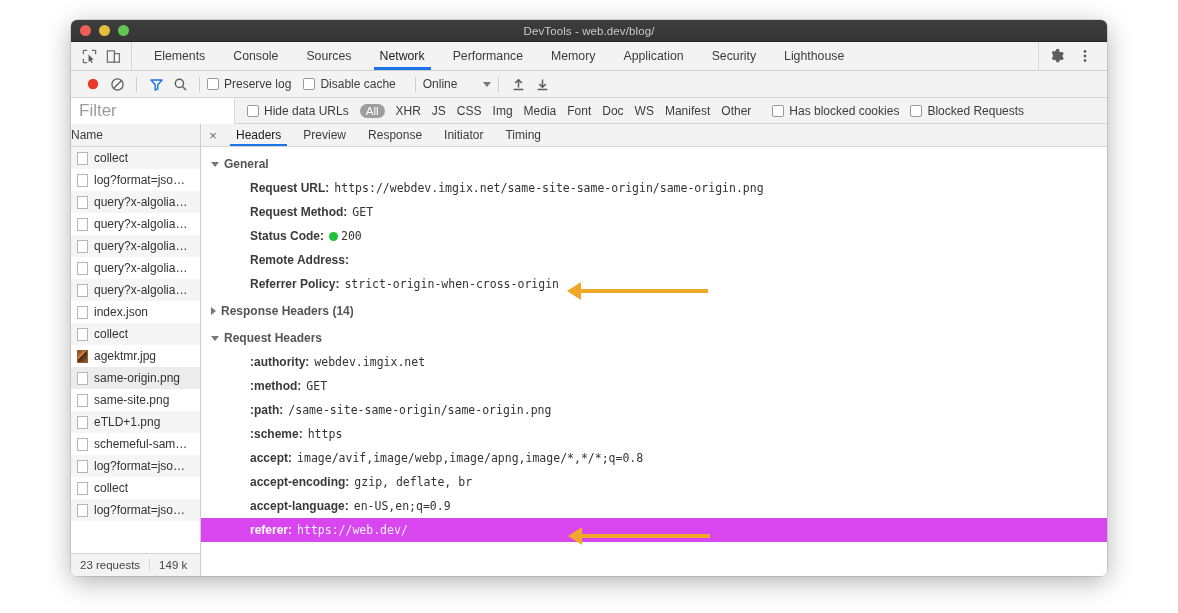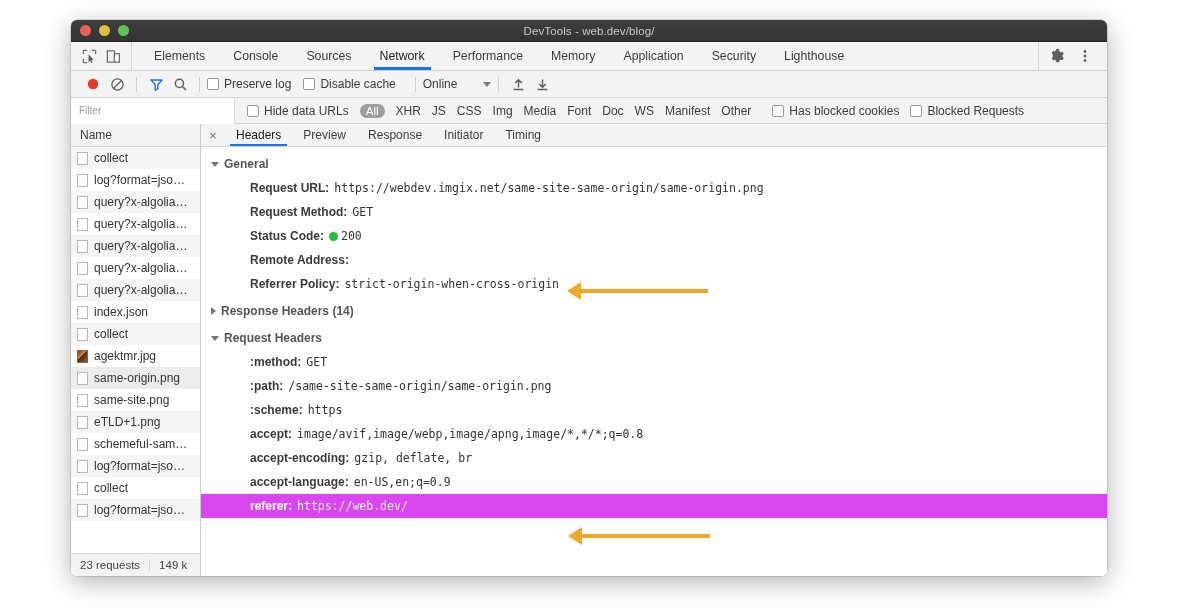--- a/index.html
+++ b/index.html
@@ -113,21 +113,21 @@
     height: 26px; flex: 0 0 26px;
     background: #f3f3f3;
     border-bottom: 1px solid #d4d4d4;
     display: flex; align-items: center;
     font-size: 12px; color: #3c3c3c;
   }
   .filter-input {
     width: 164px; height: 26px;
     background: #fff;
     border: none; border-right: 1px solid #d9d9d9;
-    padding: 0 8px; font-size: 10px;
+    padding: 0 8px; font-size: 17px;
     color: #333; font-family: "Liberation Sans", sans-serif;
     outline: none;
   }
   .filter-input::placeholder { color: #9b9b9b; }
   .ftypes { display: flex; gap: 11px; padding-left: 12px; }
   .ftype { white-space: nowrap; color: #3c3c3c; }
   .ftype.sel {
     background: #9e9e9e; color: #fff;
     border-radius: 8px; padding: 1px 6px;
     font-size: 11.5px;
@@ -139,21 +139,20 @@
     width: 130px; flex: 0 0 130px;
     border-right: 1px solid #cdcdcd;
     display: flex; flex-direction: column;
     background: #fff;
   }
   .left-head {
     height: 23px; flex: 0 0 23px;
     border-bottom: 1px solid #d4d4d4;
     background: #f3f3f3;
     display: flex; align-items: center;
-    padding-left: 9px;
     font-size: 12px; color: #3c3c3c;
   }
   .rows { flex: 1; overflow: hidden; }
   .row {
     height: 22px;
     display: flex; align-items: center;
     padding-left: 6px;
     font-size: 12px; color: #333;
     white-space: nowrap; overflow: hidden;
   }
@@ -534,20 +533,24 @@
           <div class="sec-title" style="margin-top:3px">
             <span class="tri-rt"></span>
             <span>Response Headers (14)</span>
           </div>
 
           <div class="sec-title" style="margin-top:3px">
             <span class="tri-dn"></span>
             <span>Request Headers</span>
           </div>
           <div class="kv">
+            <span class="k">:authority:</span>
+            <span class="v">webdev.imgix.net</span>
+          </div>
+          <div class="kv">
             <span class="k">:method:</span>
             <span class="v">GET</span>
           </div>
           <div class="kv">
             <span class="k">:path:</span>
             <span class="v">/same-site-same-origin/same-origin.png</span>
           </div>
           <div class="kv">
             <span class="k">:scheme:</span>
             <span class="v">https</span>

